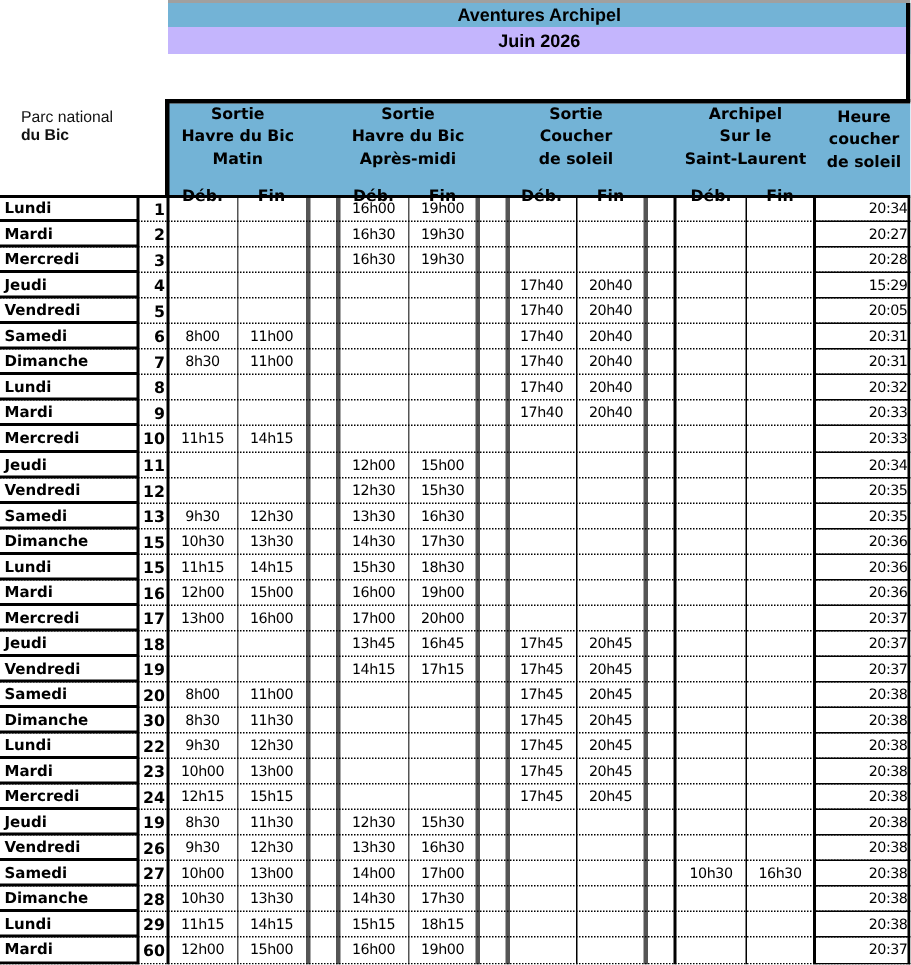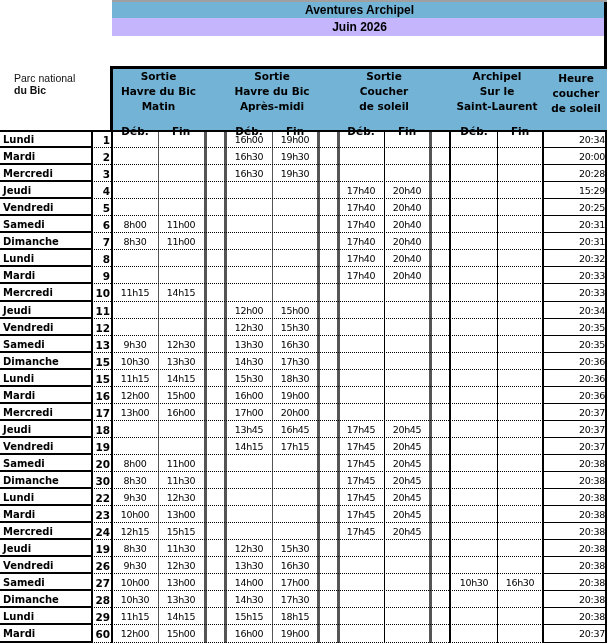--- a/index.html
+++ b/index.html
@@ -143,21 +143,21 @@
       <div class="cell dayname">Mardi</div>
       <div class="cell daynum">2</div>
       <div class="cell t" style="left: 112px;"></div>
       <div class="cell t" style="left: 158px;"></div>
       <div class="cell t" style="left: 226px;">16h30</div>
       <div class="cell t" style="left: 272px;">19h30</div>
       <div class="cell t" style="left: 338px;"></div>
       <div class="cell t" style="left: 384px;"></div>
       <div class="cell t" style="left: 451px;"></div>
       <div class="cell t" style="left: 497px;"></div>
-      <div class="cell sunset">20:00</div>
+      <div class="cell sunset">20:27</div>
     </div>
     <div class="hline" style="top: 33px;"></div>
     <div class="hline-solid-left" style="top: 32px;"></div>
     <div class="hline-solid-right" style="top: 33px;"></div>
     <div class="row" style="top: 34px;">
       <div class="cell dayname">Mercredi</div>
       <div class="cell daynum">3</div>
       <div class="cell t" style="left: 112px;"></div>
       <div class="cell t" style="left: 158px;"></div>
       <div class="cell t" style="left: 226px;">16h30</div>
@@ -191,21 +191,21 @@
       <div class="cell dayname">Vendredi</div>
       <div class="cell daynum">5</div>
       <div class="cell t" style="left: 112px;"></div>
       <div class="cell t" style="left: 158px;"></div>
       <div class="cell t" style="left: 226px;"></div>
       <div class="cell t" style="left: 272px;"></div>
       <div class="cell t" style="left: 338px;">17h40</div>
       <div class="cell t" style="left: 384px;">20h40</div>
       <div class="cell t" style="left: 451px;"></div>
       <div class="cell t" style="left: 497px;"></div>
-      <div class="cell sunset">20:25</div>
+      <div class="cell sunset">20:05</div>
     </div>
     <div class="hline" style="top: 84px;"></div>
     <div class="hline-solid-left" style="top: 83px;"></div>
     <div class="hline-solid-right" style="top: 84px;"></div>
     <div class="row" style="top: 85px;">
       <div class="cell dayname">Samedi</div>
       <div class="cell daynum">6</div>
       <div class="cell t" style="left: 112px;">8h00</div>
       <div class="cell t" style="left: 158px;">11h00</div>
       <div class="cell t" style="left: 226px;"></div>

